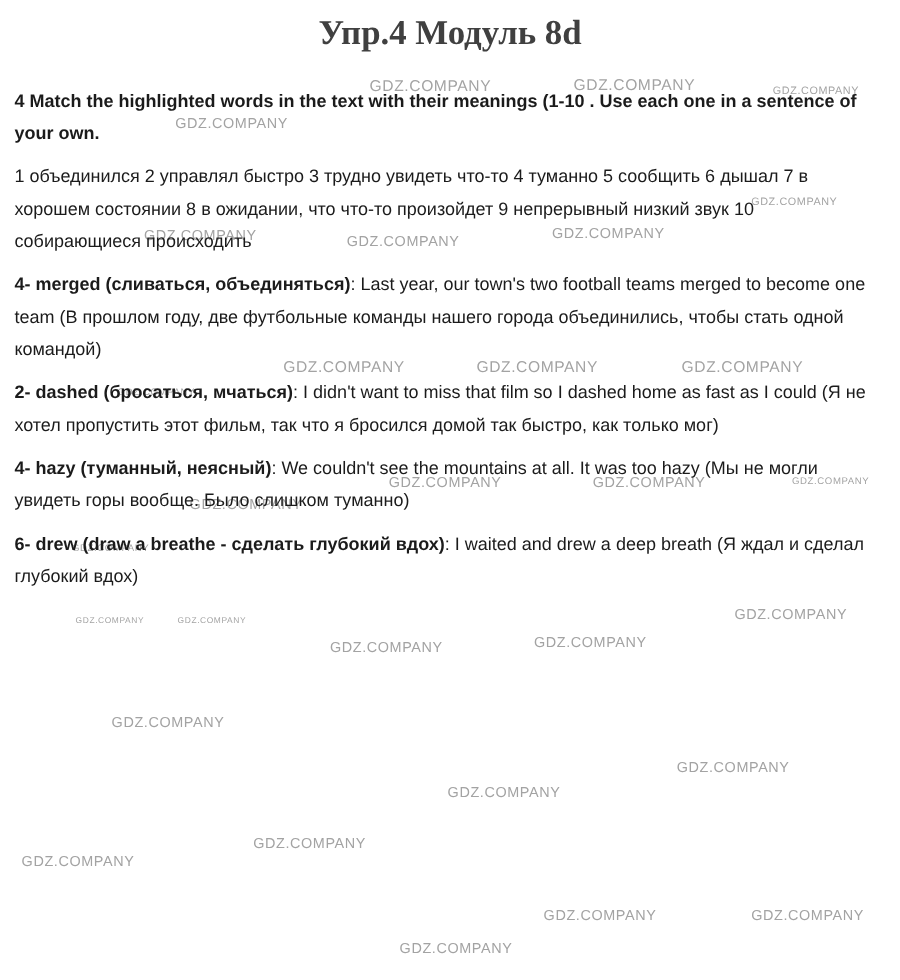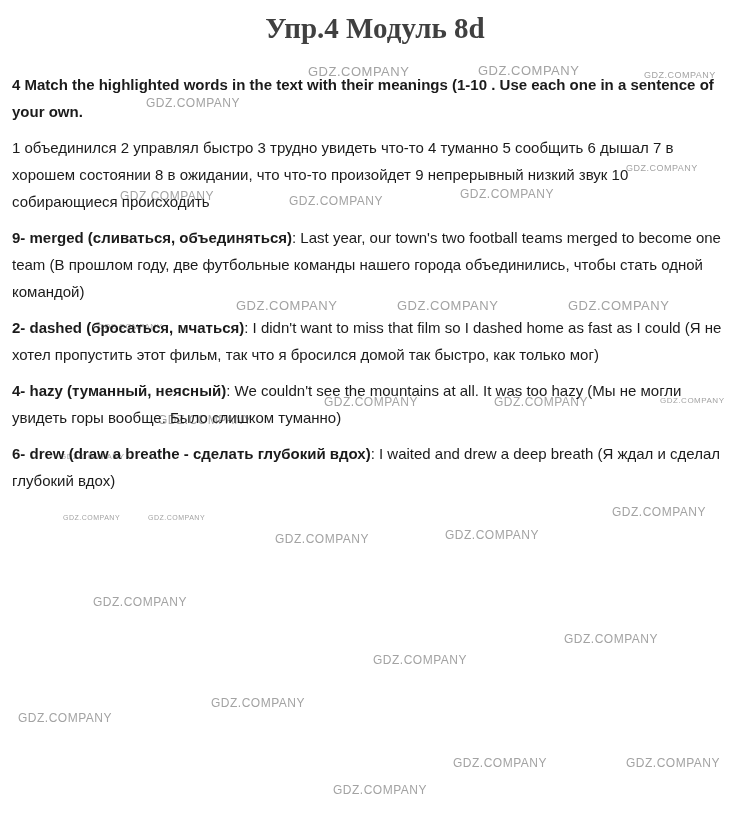--- a/index.html
+++ b/index.html
@@ -66,21 +66,21 @@
   <div class="content">
 
     <h1 class="doc-title">Упр.4 Модуль 8d</h1>
 
     <p class="para bold">4 Match the highlighted words in the text with their meanings (1-10 . Use each one in a sentence of your own.</p>
 
 
 
     <p class="para">1 объединился 2 управлял быстро 3 трудно увидеть что-то 4 туманно 5 сообщить 6 дышал 7 в хорошем состоянии 8 в ожидании, что что-то произойдет 9 непрерывный низкий звук 10 собирающиеся происходить</p>
 
-    <p class="item"><b>9- merged (сливаться, объединяться)</b><span>: Last year, our town's two football teams merged to become one team (В прошлом году, две футбольные команды нашего города объединились, чтобы стать одной командой)</span></p>
+    <p class="item"><b>4- merged (сливаться, объединяться)</b><span>: Last year, our town's two football teams merged to become one team (В прошлом году, две футбольные команды нашего города объединились, чтобы стать одной командой)</span></p>
 
     <p class="item"><b>2- dashed (бросаться, мчаться)</b><span>: I didn't want to miss that film so I dashed home as fast as I could (Я не хотел пропустить этот фильм, так что я бросился домой так быстро, как только мог)</span></p>
 
 
     <p class="item"><b>4- hazy (туманный, неясный)</b><span>: We couldn't see the mountains at all. It was too hazy (Мы не могли увидеть горы вообще. Было слишком туманно)</span></p>
 
 
     <p class="item"><b>6- drew (draw a breathe - сделать глубокий вдох)</b><span>: I waited and drew a deep breath (Я ждал и сделал глубокий вдох)</span></p>
 
 

